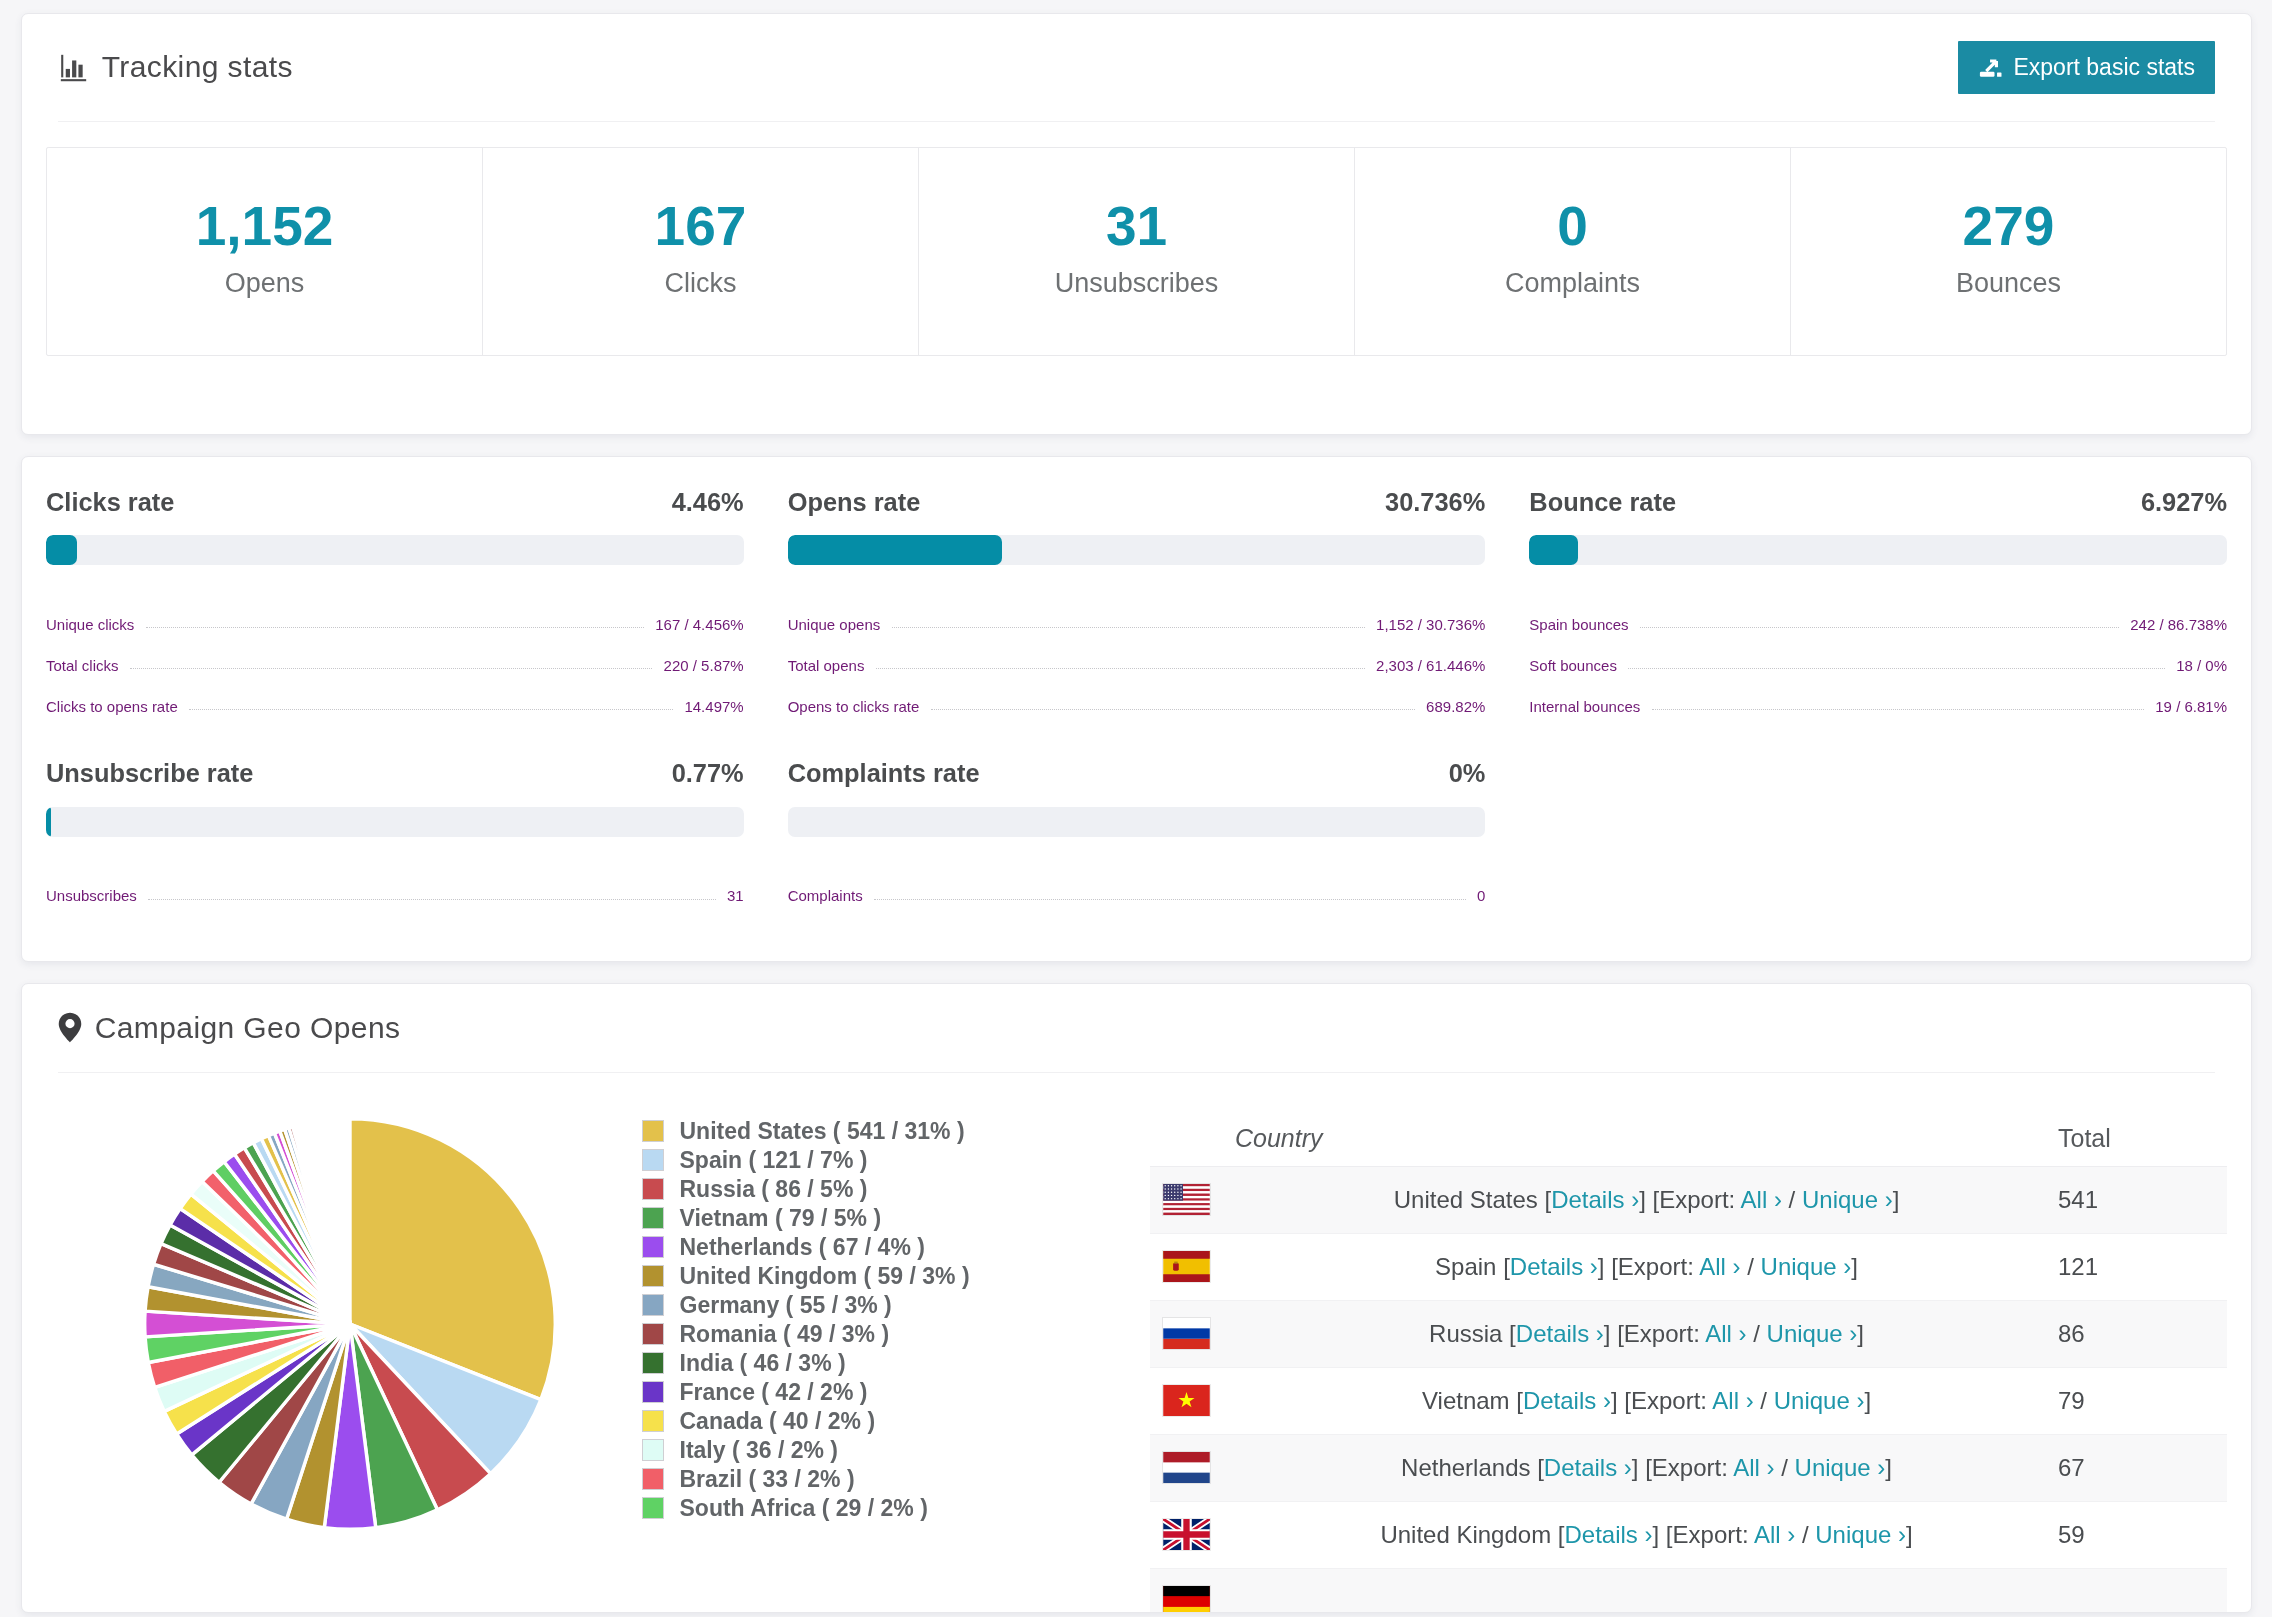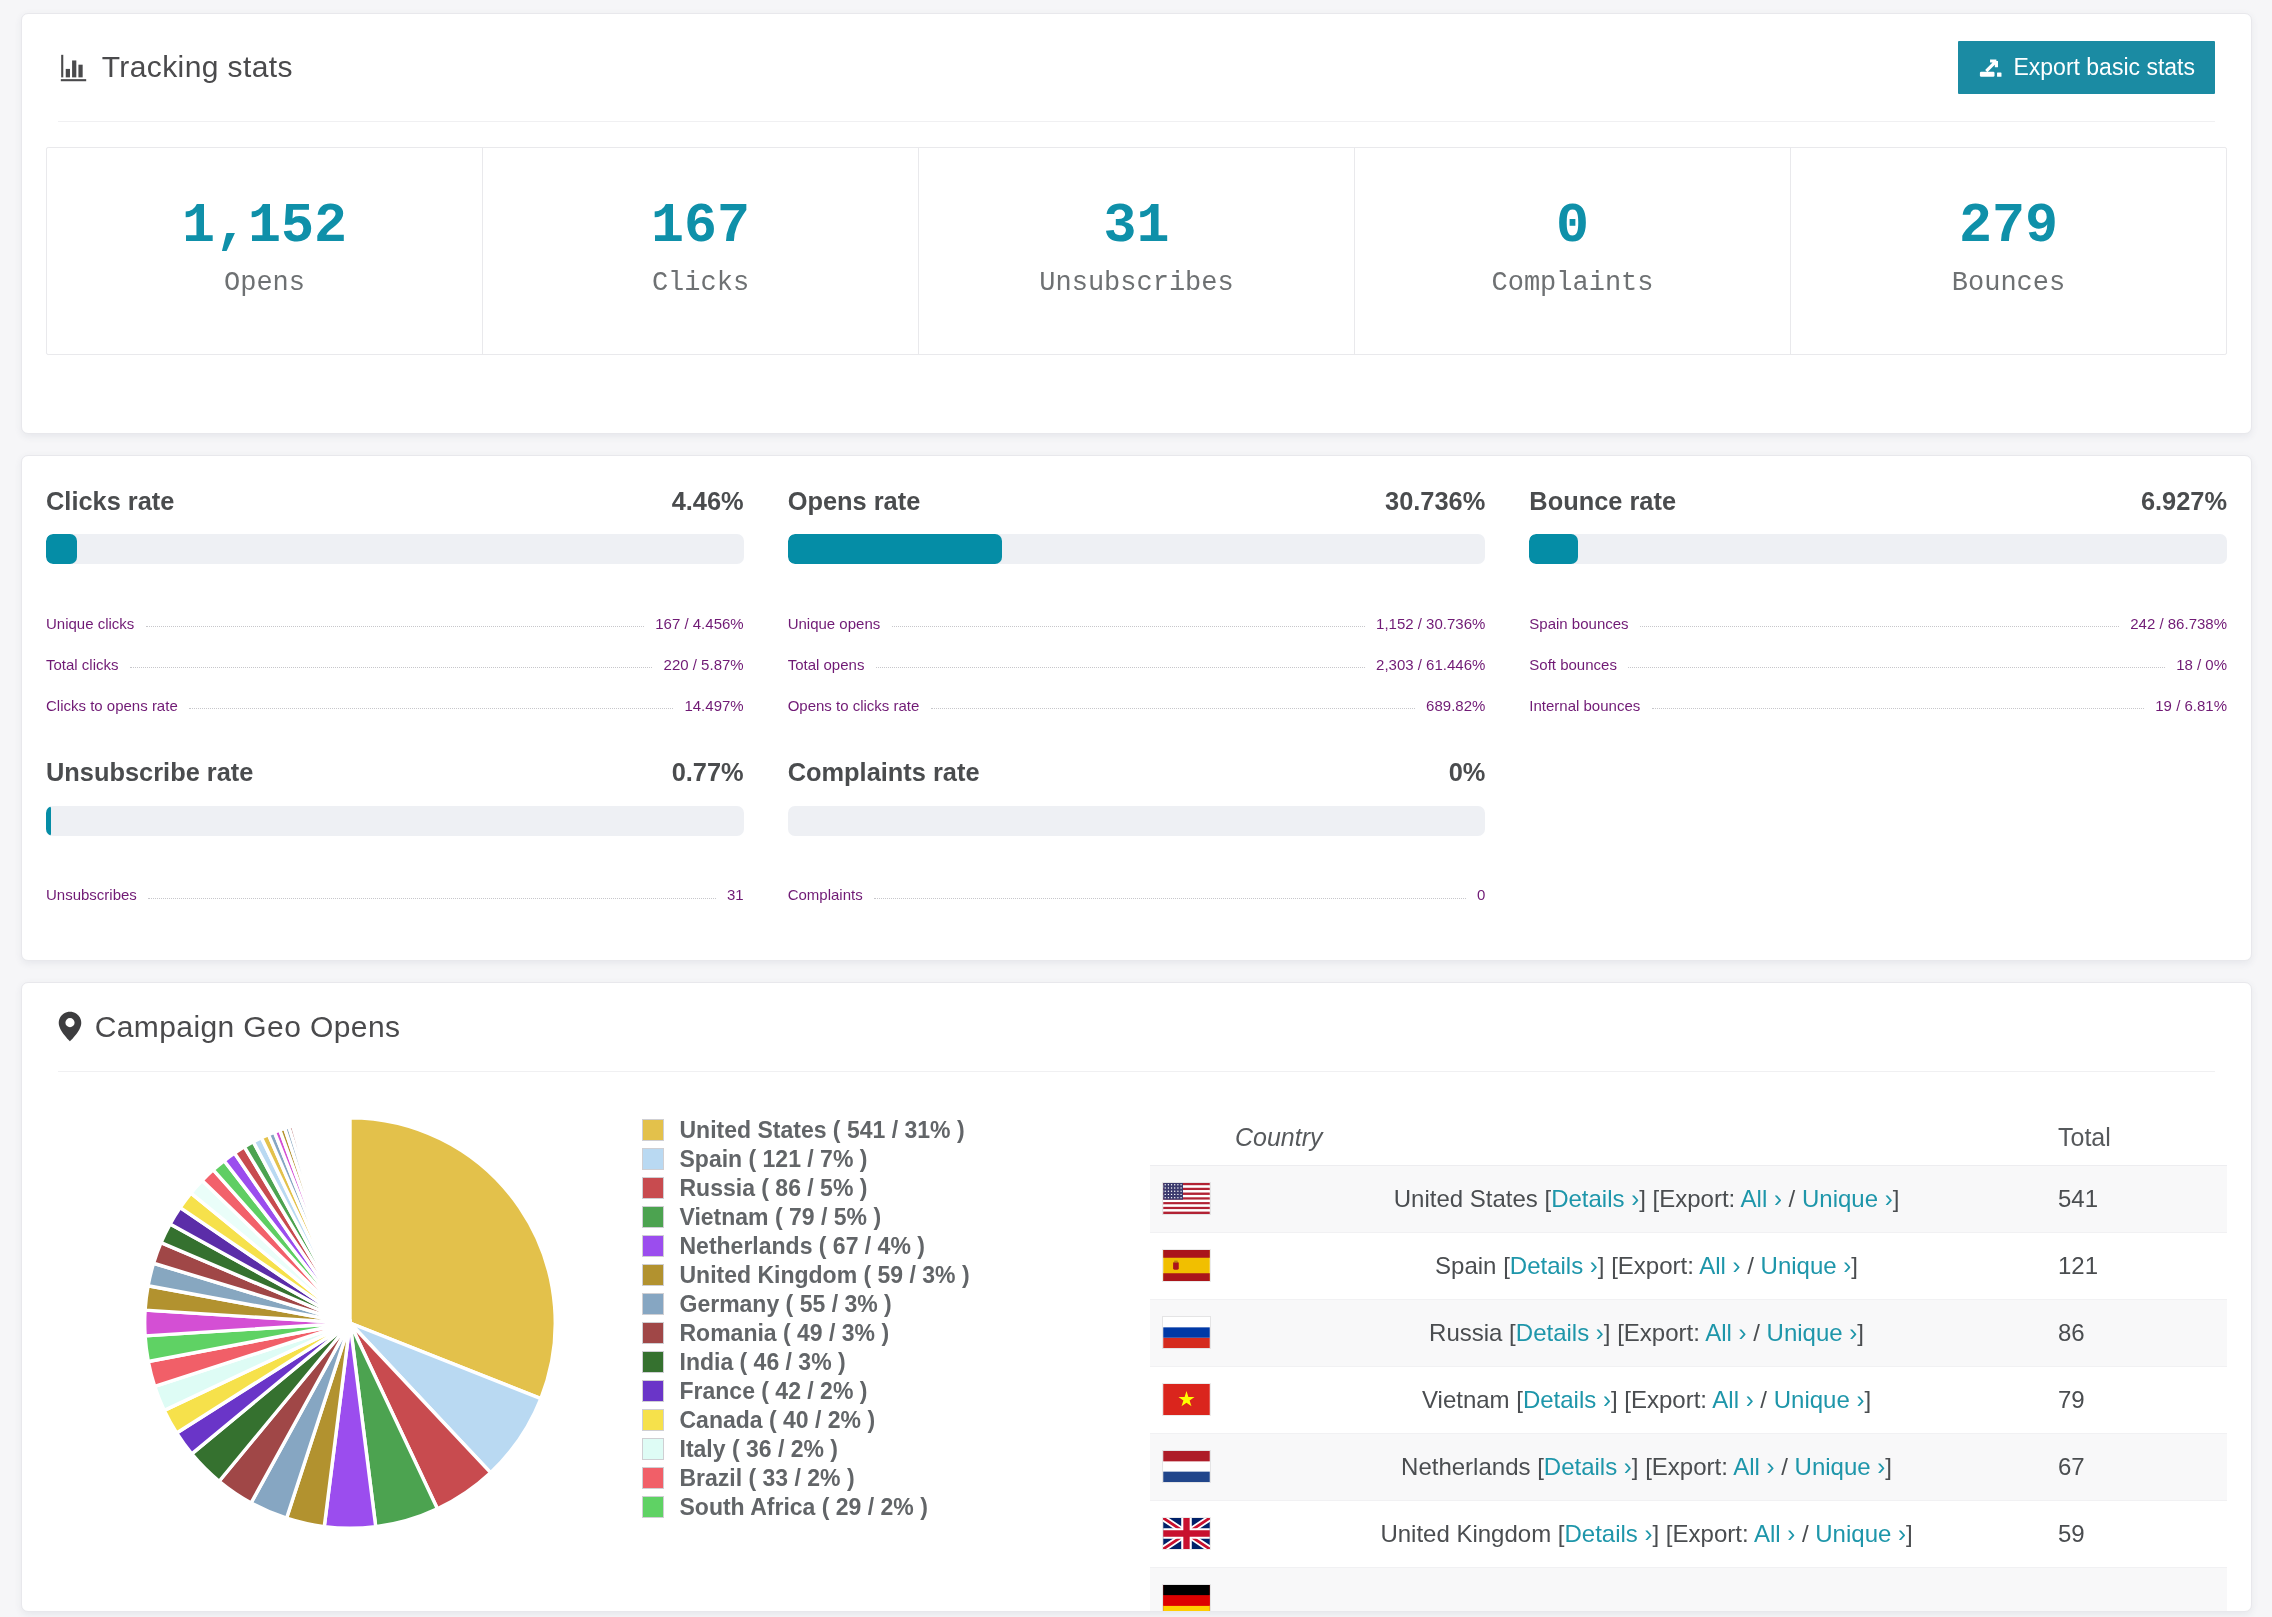--- a/index.html
+++ b/index.html
@@ -13,21 +13,21 @@
   .card-header { display:flex; align-items:center; justify-content:space-between;
                  margin:0 36px; padding:27px 0; border-bottom:0.7px solid #f0f0f2; }
   .card-title { display:flex; align-items:center; font-size:30px; color:#4a4a4c; letter-spacing:0.4px; }
   .card-title .ticon { margin-right:12.7px; display:inline-flex; }
 
   .export-btn { display:flex; align-items:center; gap:10px; background:#1b8ba3; color:#fff;
                 border:none; border-radius:1px; font-family:inherit; font-size:23px;
                 padding:13px 20px; cursor:pointer; }
 
   
-  .stats-row { display:flex; margin:25.4px 24px 78px 24px; border:0.7px solid #e9e9ec; border-radius:2.1px;font-family:Liberation Mono, monospace; }
+  .stats-row { display:flex; margin:25.4px 24px 78px 24px; border:0.7px solid #e9e9ec; border-radius:2.1px; }
   .stat-cell { flex:1; text-align:center; padding:51px 0 56px 0; border-right:0.7px solid #e9e9ec; }
   .stat-cell:last-child { border-right:none; }
   .stat-value { font-size:55px; font-weight:700; color:#0f90a9; line-height:1; }
   .stat-label { font-size:27px; color:#6e7173; margin-top:14px; }
 
   
   .card-rates { padding:31px 24px 56px 24px; }
   .rates-grid { display:grid; grid-template-columns:repeat(3,1fr); column-gap:42px; row-gap:40px;gap:44px; }
   .rate-head { display:flex; justify-content:space-between; align-items:baseline; margin-bottom:18.4px; }
   .rate-title, .rate-value { font-size:25.4px; font-weight:700; color:#4a4c4e; }

